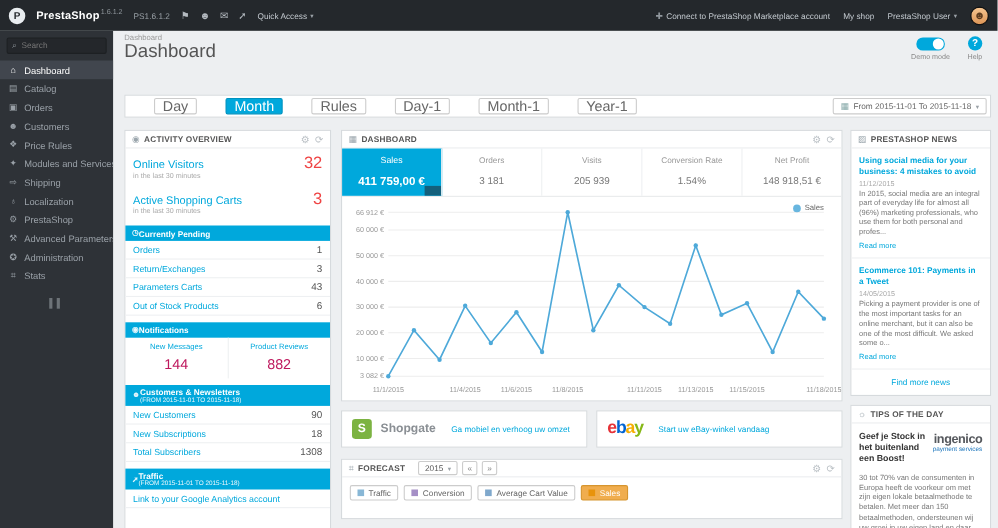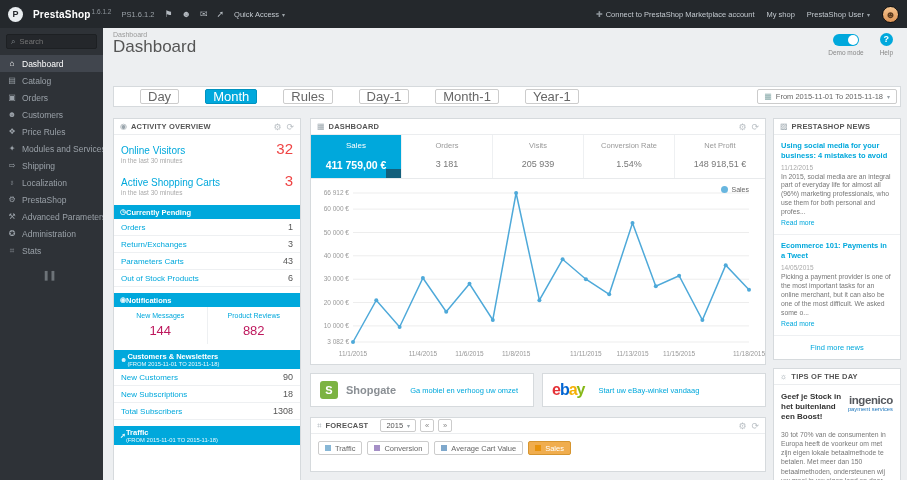--- a/index.html
+++ b/index.html
@@ -333,20 +333,23 @@
             <span class="lv-value" data-interactable="false">1308</span>
           </div>
         </div>
 
       <div class="sec-bar" data-interactable="false">
         <span class="sec-ico" data-interactable="false">➚</span>
         <span class="sec-txt">
           <div>Traffic</div>
           <div class="sec-sub">(FROM 2015-11-01 TO 2015-11-18)</div>
         </span>
+      </div>
+      <div class="lv-row">
+        <a class="lv-label" data-interactable="true">Link to your Google Analytics account</a>
       </div>
     </div>
   </div>
 
   <div class="col col-dash">
     <div class="panel" data-interactable="false">
       <div class="phead">
         <span class="ph-ico" data-interactable="false">▦</span>
         <span class="ph-title" data-interactable="false">DASHBOARD</span>
         <span class="ph-tools">

